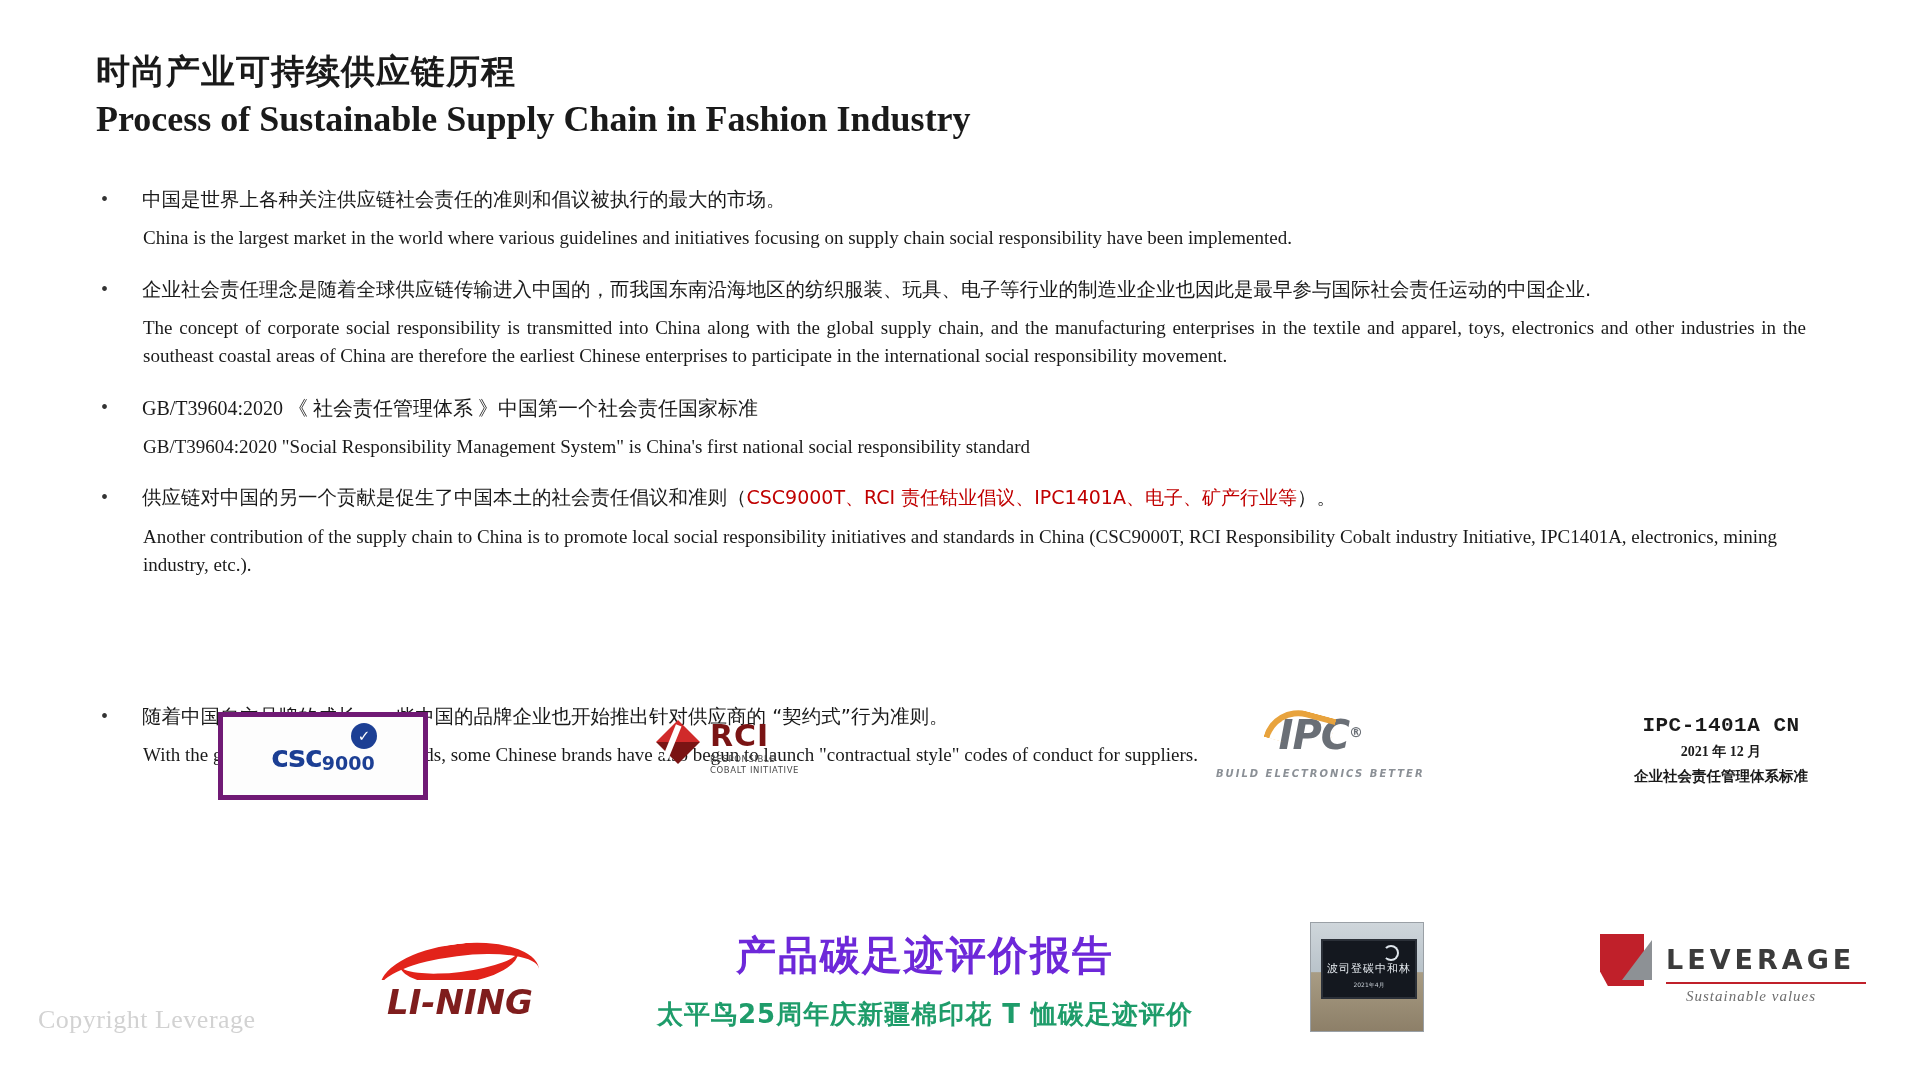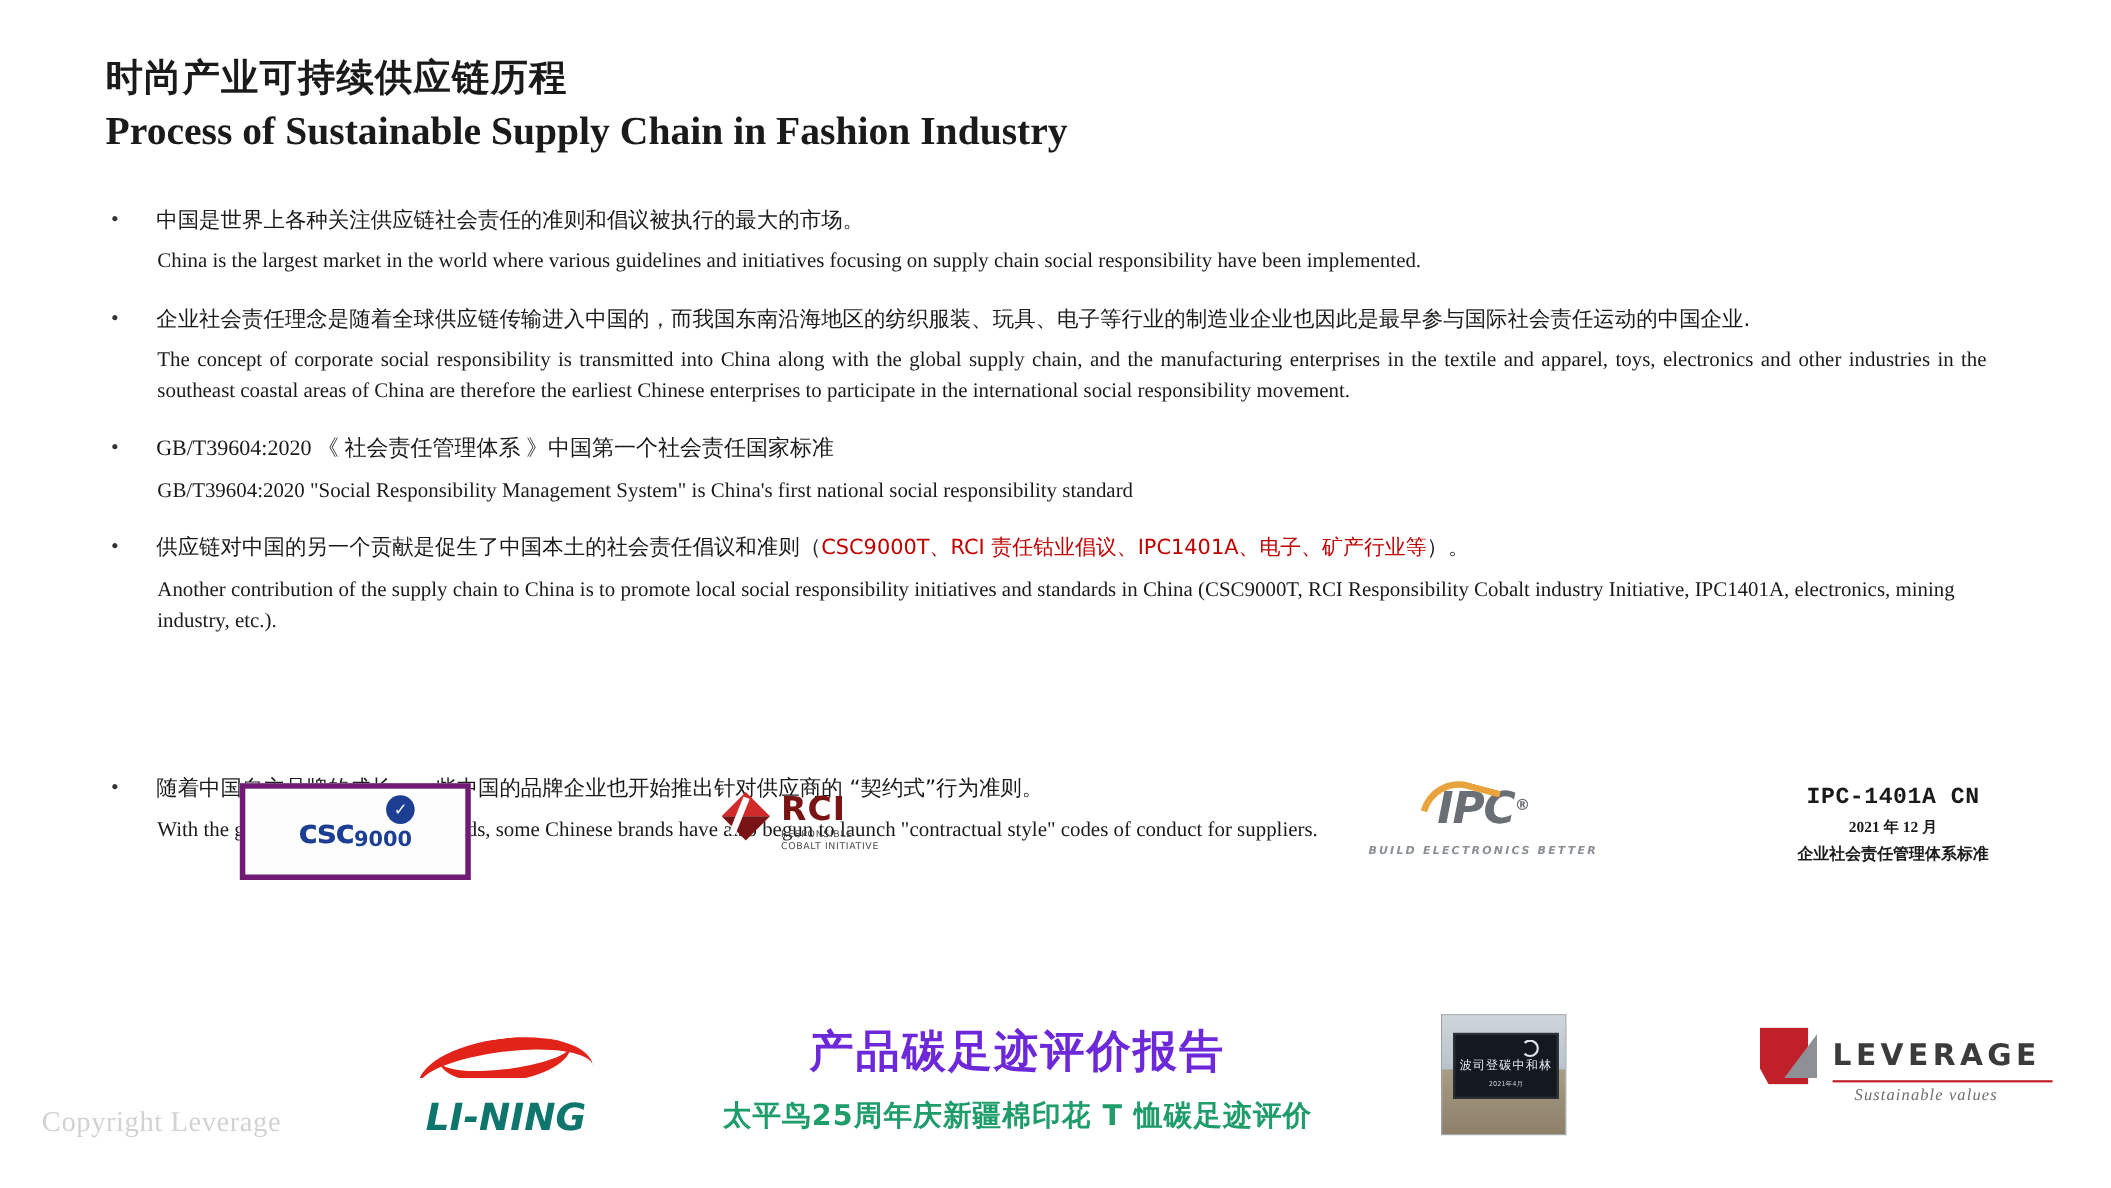--- a/index.html
+++ b/index.html
@@ -187,21 +187,21 @@
   .rci-sub {
     font-family: "DejaVu Sans", sans-serif;
     font-size: 8.5px;
     color: #4a4a4a;
     letter-spacing: 0.6px;
     margin-top: 3px;
   }
 
   .logo-ipc {
     position: absolute;
-    left: 1148px;
+    left: 1120px;
     top: 0px;
     text-align: center;
   }
   .ipc-main {
     font-family: "DejaVu Sans", sans-serif;
     font-style: italic;
     font-weight: 700;
     font-size: 40px;
     color: #6a6f76;
     letter-spacing: -1px;
@@ -296,23 +296,23 @@
     width: 120px; height: 40px;
     border-bottom: 11px solid #e2231a;
     border-radius: 0 0 50% 50%;
     transform: rotate(-7deg);
   }
   .lining-text {
     font-family: "DejaVu Sans", sans-serif;
     font-weight: 700;
     font-style: italic;
     font-size: 34px;
-    color: #0f766e;
+    color: #7f1d1d;
     letter-spacing: 0px;
-    margin-top: 16px;
+    margin-top: 2px;
   }
 
   .green-report {
     position: absolute;
     left: 625px;
     top: 8px;
     width: 600px;
     text-align: center;
   }
   .green-l1 {

